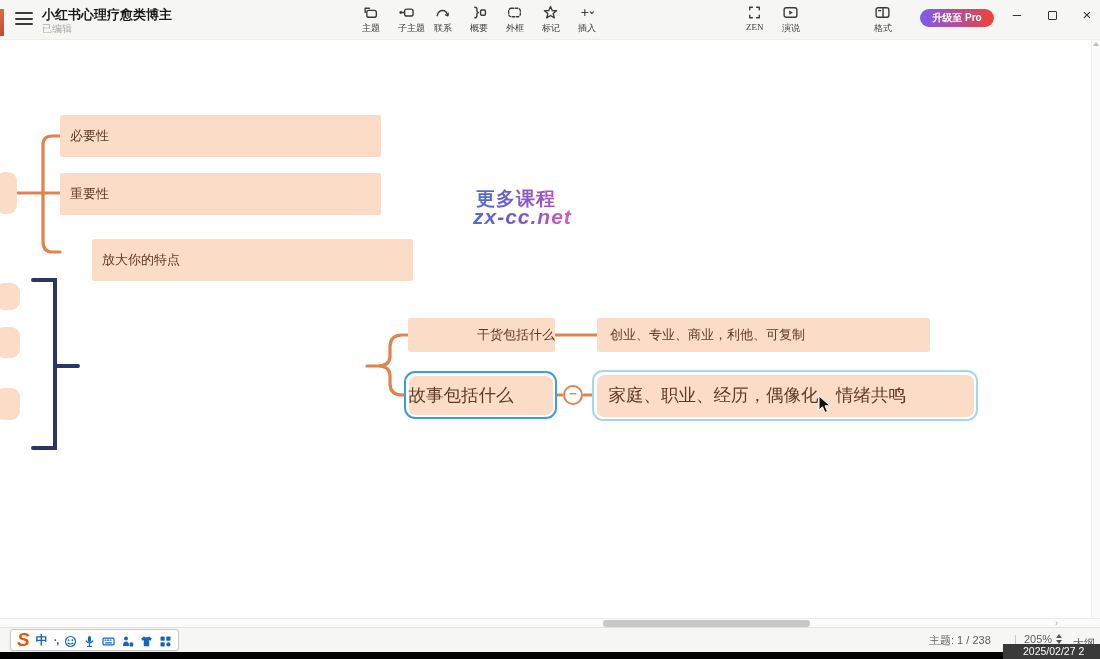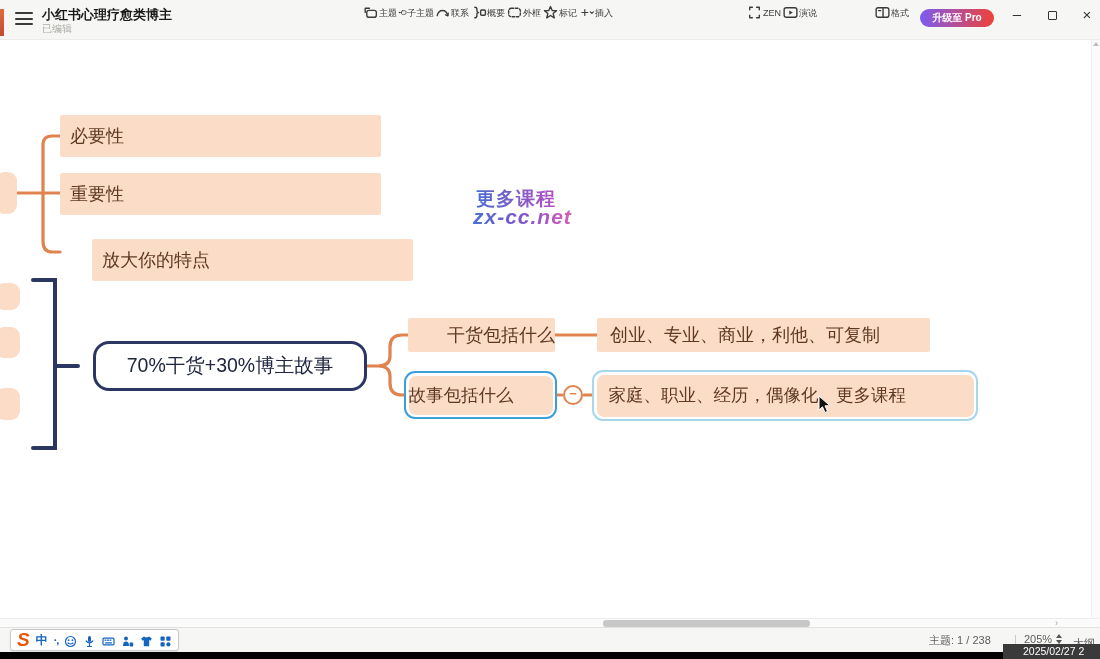--- a/index.html
+++ b/index.html
@@ -11,40 +11,40 @@
   .titlebar { position:absolute; top:0; left:0; width:1100px; height:40px;
     background:#F6F6F4; border-bottom:1px solid #EBEBE9; }
   .edge-sliver { position:absolute; left:0; top:9px; width:4px; height:27px;
     background:linear-gradient(#E06A3F,#C24B33); }
   .hamburger { position:absolute; left:15px; top:12px; width:18px; height:14px; cursor:pointer; }
   .hamburger span { display:block; height:2px; background:#3A3A3A; margin-bottom:3.5px; border-radius:1px; }
   .doc-title { position:absolute; left:42px; top:6px; font-size:13px; font-weight:bold; color:#1A1A1A; white-space:nowrap; }
   .doc-subtitle { position:absolute; left:42px; top:22px; font-size:10px; color:#ABABA8;text-align:right; }
 
   .tb-group { position:absolute; top:4px; display:flex; }
-  .tb-item { width:36px; display:flex; flex-direction:row; align-items:center; cursor:pointer; }
+  .tb-item { width:36px; display:flex; flex-direction:column; align-items:flex-start; cursor:pointer;font-family:Liberation Serif, serif; }
   .tb-item svg { width:17px; height:17px; }
   .tb-item .lbl { font-size:9px; color:#3C3C3C; margin-top:1px; white-space:nowrap; }
   .icon-stroke { stroke:#3A3A3A; stroke-width:1.3; fill:none; stroke-linecap:round; stroke-linejoin:round; }
   .icon-fill { fill:#3A3A3A; }
 
   .pro-btn { position:absolute; left:920px; top:9px; width:74px; height:18px; border-radius:9px;
     background:linear-gradient(90deg,#7B5BEF,#EF4238); color:#fff; font-size:10px; font-weight:bold;
     text-align:center; line-height:18px; cursor:pointer; }
   .win-btn { position:absolute; top:3px; width:30px; height:26px; text-align:center; color:#333; cursor:pointer; }
   .wb-min { left:1002px; font-size:15px; line-height:22px; }
   .wb-max { left:1037px; }
   .wb-max i { display:inline-block; width:9px; height:9px; border:1.2px solid #333; margin-top:8px; border-radius:1px; }
   .wb-close { left:1072px; font-size:15px; line-height:24px; }
 
   
   .canvas { position:absolute; top:40px; left:0; width:1100px; height:578px; background:#fff; }
   .canvas svg.links { position:absolute; left:0; top:0; pointer-events:none; }
   .node { position:absolute; background:#FBDCC7; border-radius:2px; color:#5F3822;
-    font-size:18px; white-space:nowrap; cursor:pointer; }
+    font-size:13px; white-space:nowrap; cursor:pointer; }
   .stub { position:absolute; background:#FBDCC7; border-radius:9px; cursor:pointer; }
   .b1 { width:321px; height:42px; line-height:42px; padding-left:10px; left:60px; }
   .central { position:absolute; left:93px; top:301px; width:274px; height:50px; background:#fff;
     border:3.5px solid #2C3663; border-radius:16px; color:#20263F; font-size:19.5px;
     text-align:center; line-height:43px; white-space:nowrap; cursor:pointer; }
   .rnode { position:absolute; height:34px; line-height:34px; }
   .sel-box { position:absolute; background:#fff; border-radius:11px; padding:2.5px; cursor:pointer; }
   .sel-strong { border:2.5px solid #3E9FD8; }
   .sel-light { border:2.5px solid #A7D7EC; }
   .sel-inner { width:100%; height:100%; background:#FBDCC7; border-radius:7px;
@@ -216,31 +216,30 @@
     <div class="stub" style="left:-5px; top:287px; width:25px; height:31px;"></div>
     <div class="stub" style="left:-5px; top:348px; width:25px; height:32px;"></div>
 
     <div class="node b1" style="top:75px;">必要性</div>
     <div class="node b1" style="top:133px;">重要性</div>
     <div class="node b1" style="top:199px;margin-left:32px;">放大你的特点</div>
 
     <div class="wm1">更多课程</div>
     <div class="wm2">zx-cc.net</div>
 
-    <div class="central">70%干货+30%博主故事</div>
 
     <div class="node rnode" style="left:408px; top:278px; width:147px; text-align:right;">干货包括什么</div>
     <div class="node rnode" style="left:597px; top:278px; width:333px; padding-left:13px;">创业、专业、商业，利他、可复制</div>
 
     <div class="sel-box sel-strong" style="left:404px; top:331px; width:153px; height:48px;">
       <div class="sel-inner" style="text-align:left; line-height:38px;">故事包括什么</div>
     </div>
     <div class="collapse-btn">−</div>
     <div class="sel-box sel-light" style="left:592px; top:330px; width:386px; height:51px;">
-      <div class="sel-inner" style="padding-left:12px; line-height:41px;">家庭、职业、经历，偶像化、更多课程</div>
+      <div class="sel-inner" style="padding-left:12px; line-height:41px;">家庭、职业、经历，偶像化、情绪共鸣</div>
     </div>
 
     <svg class="cursor" viewBox="0 0 16 19">
       <path d="M1,1 L1,15 L4.5,11.8 L7,17.5 L9.5,16.4 L7,10.8 L12,10.8 Z" fill="#111" stroke="#fff" stroke-width="1"></path>
     </svg>
   </div>
 
   <div class="hscroll">
     <div class="hthumb"></div>
     <div class="harrow">›</div>

